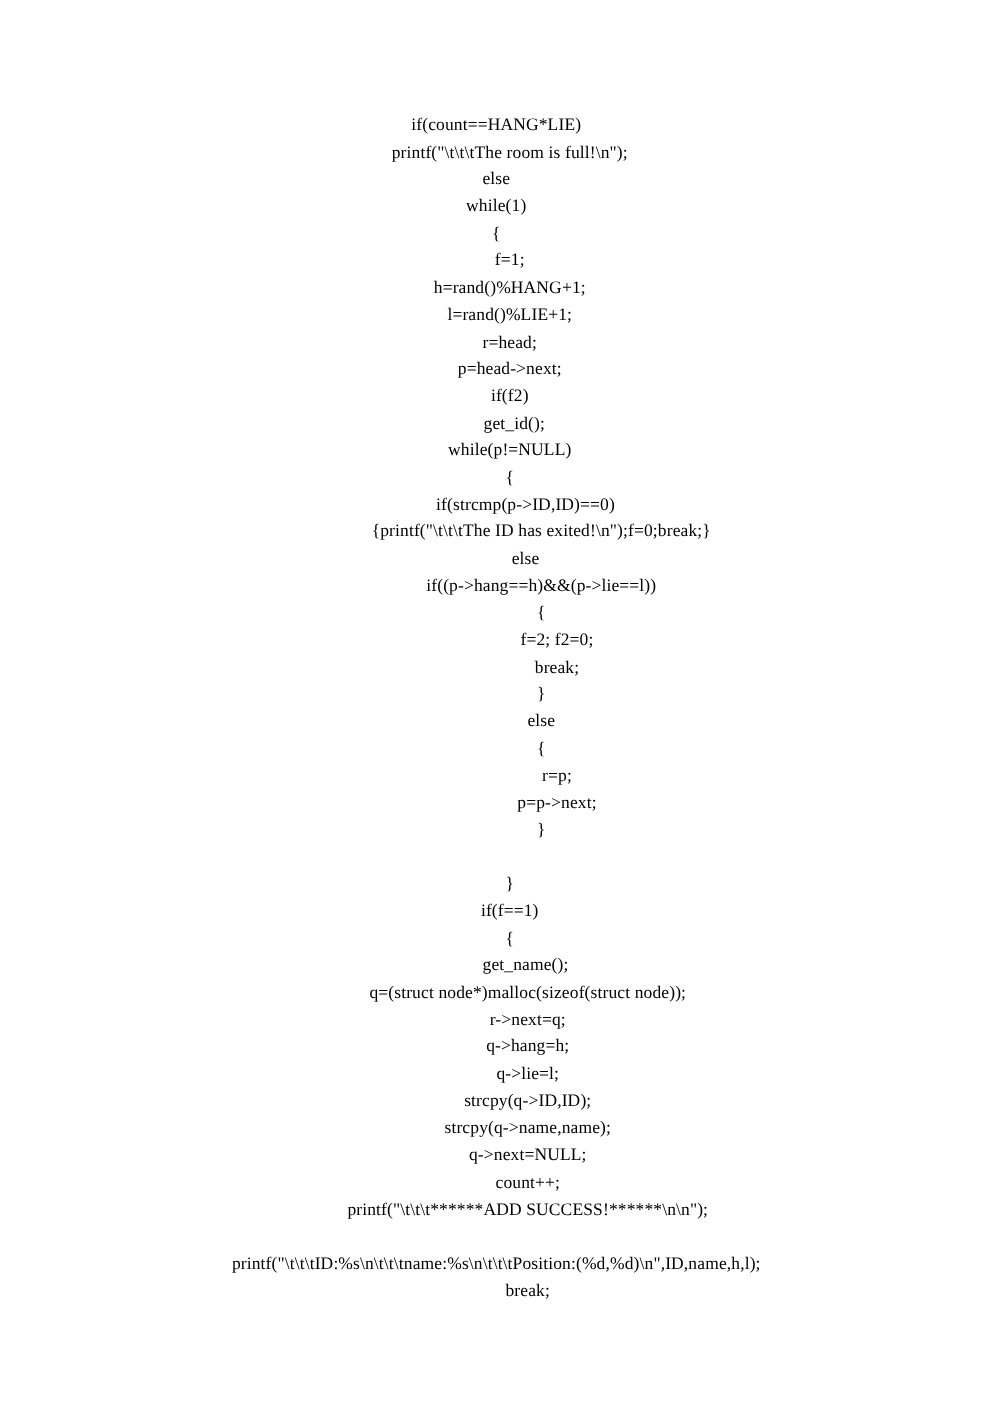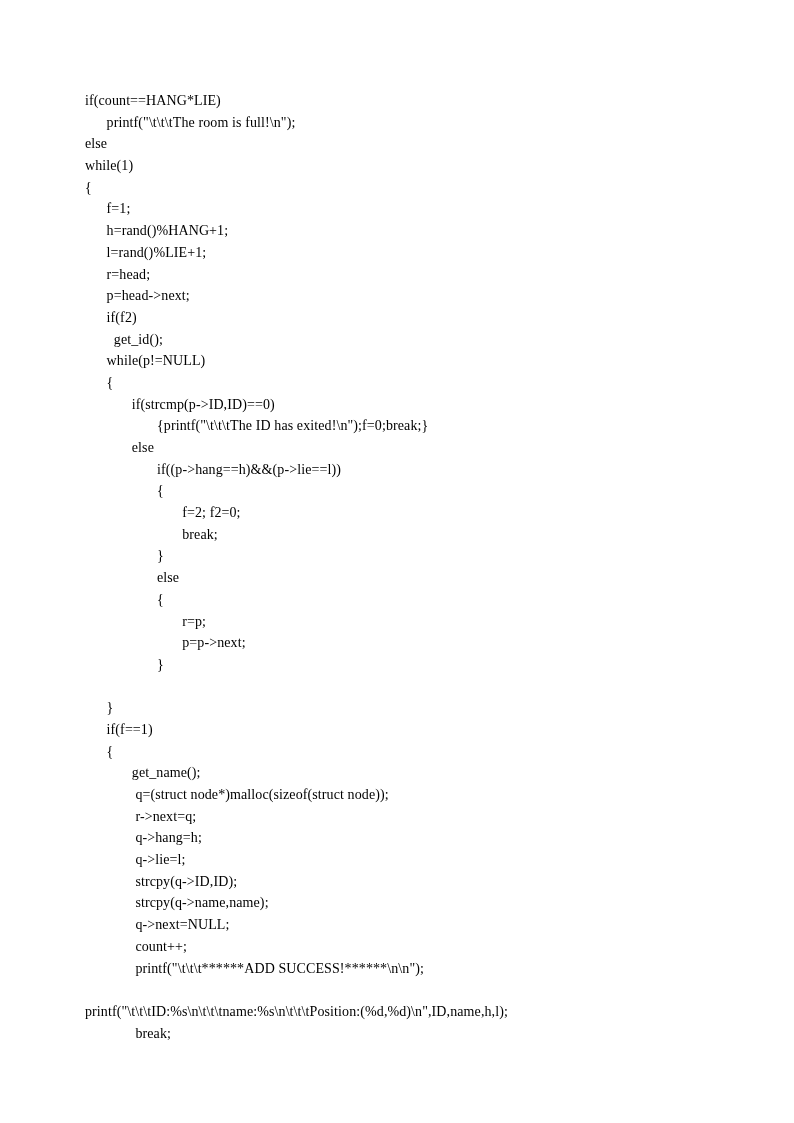--- a/index.html
+++ b/index.html
@@ -14,20 +14,21 @@
   }
   .page {
     padding: 90px 85px 60px 85px;
   }
   pre.code {
     margin: 0;
     font-family: "Times New Roman", Times, serif;
     white-space: pre;
     line-height: 1.55;
     letter-spacing: 0.1px;
+    text-align: center;
   }
 </style>
 </head>
 <body>
 
 <div class="page">
   <pre class="code">if(count==HANG*LIE)
       printf("\t\t\tThe room is full!\n");
 else
 while(1)

